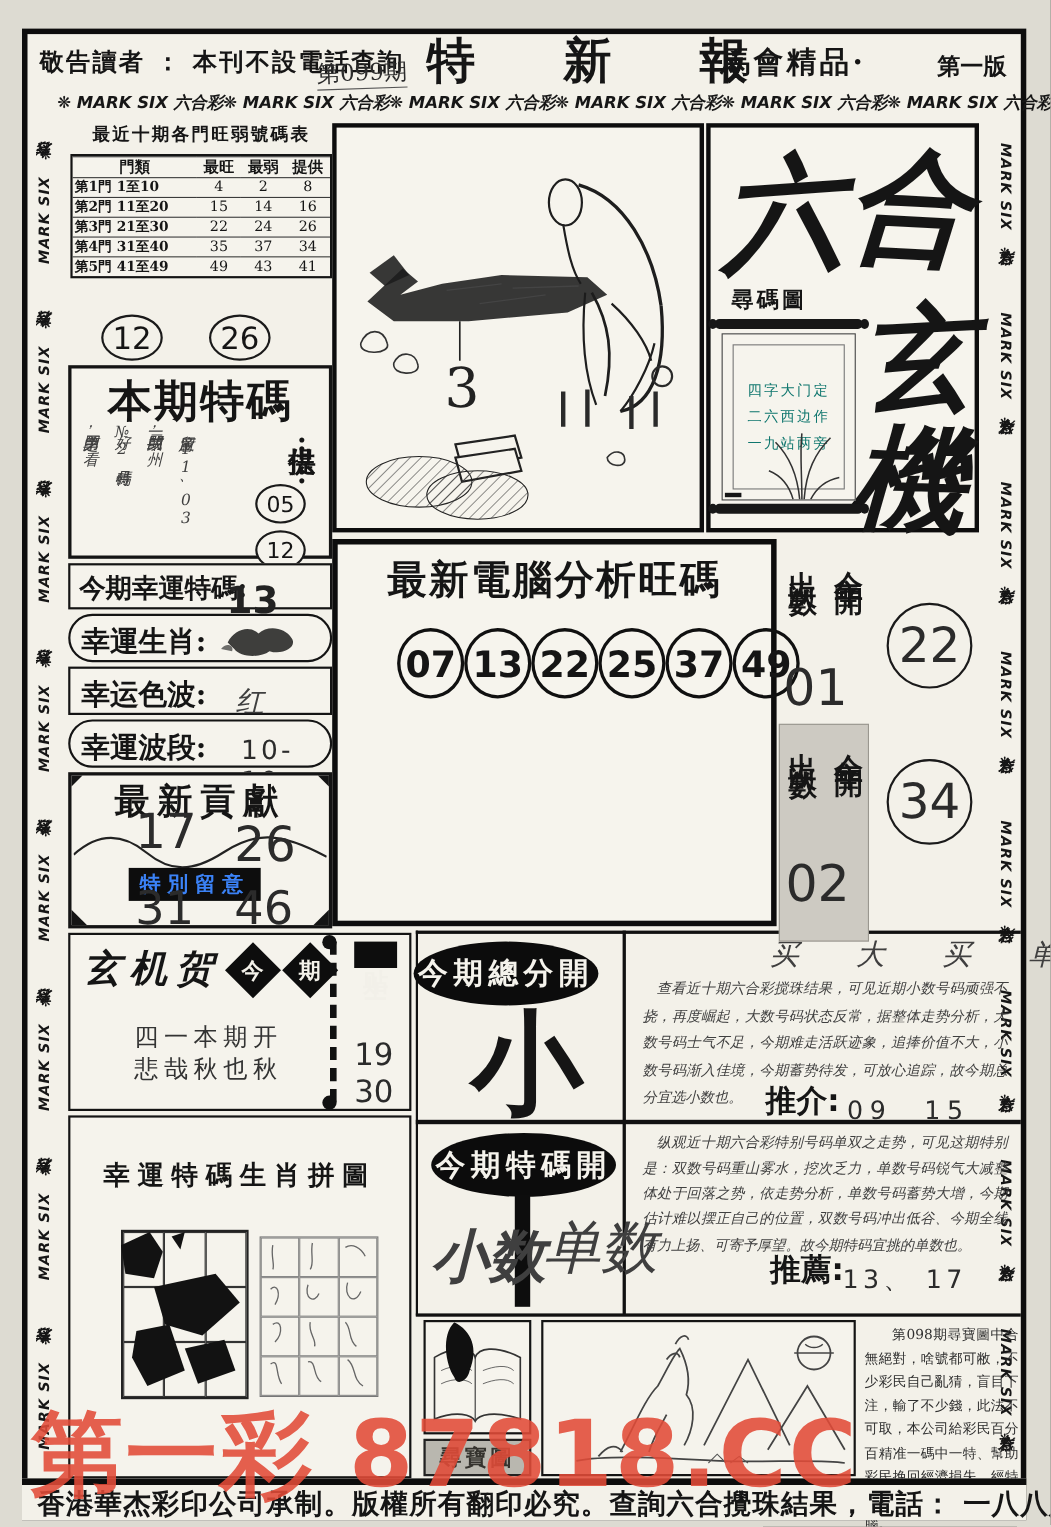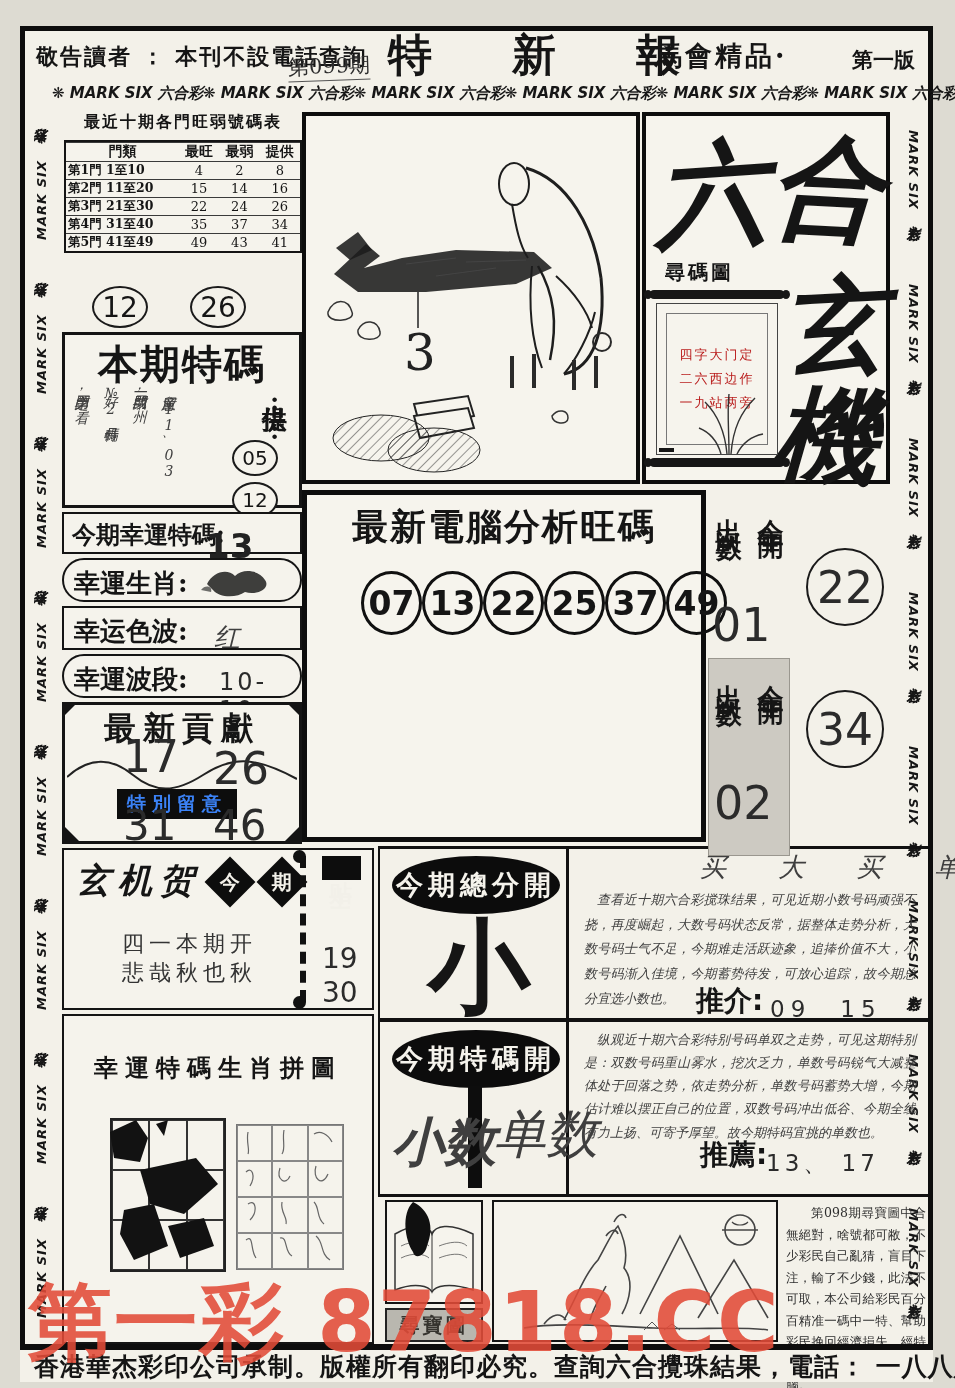--- a/index.html
+++ b/index.html
@@ -310,21 +310,21 @@
       <div class="bigcirc">49</div>
     </div>
   </div>
 
   <div class="abs" style="left:378px;top:846px;width:550px;height:0;border-top:3px solid #111;"></div>
   <div class="abs" style="left:566px;top:846px;width:0;height:350px;border-left:3px solid #111;"></div>
   <div class="abs" style="left:378px;top:1018px;width:550px;height:0;border-top:4px solid #111;"></div>
   <div class="abs" style="left:378px;top:1194px;width:550px;height:0;border-top:3px solid #111;"></div>
   <div class="abs" style="left:378px;top:846px;width:0;height:350px;border-left:2px solid #111;"></div>
 
-  <div class="abs oval" style="left:392px;top:856px;width:168px;height:58px;">今期總分開</div>
+  <div class="abs oval" style="left:376px;top:856px;width:168px;height:58px;">今期總分開</div>
   <div class="abs" style="left:428px;top:900px;font:700 102px 'DejaVu Serif',serif;">小</div>
   <div class="abs hand" style="left:700px;top:850px;font-size:26px;letter-spacing:22px;white-space:nowrap;">买 大 买 单</div>
   <div class="abs hand para" style="left:584px;top:888px;width:332px;font-size:13px;line-height:1.9;text-indent:1em;">查看近十期六合彩搅珠结果，可见近期小数号码顽强不挠，再度崛起，大数号码状态反常，据整体走势分析，大数号码士气不足，今期难走活跃迹象，追捧价值不大，小数号码渐入佳境，今期蓄势待发，可放心追踪，故今期总分宜选小数也。</div>
   <div class="abs sans" style="left:696px;top:982px;font-weight:700;font-size:28px;">推介:</div>
   <div class="abs thin-num" style="left:770px;top:994px;font-size:23px;letter-spacing:6px;">09　15</div>
 
   <div class="abs oval" style="left:392px;top:1030px;width:168px;height:58px;">今期特碼開</div>
   <div class="abs" style="left:468px;top:1086px;width:14px;height:102px;background:#0d0d0d;"></div>
   <div class="abs hand" style="left:392px;top:1108px;font-size:52px;font-weight:700;">小数</div>
   <div class="abs hand" style="left:494px;top:1100px;font-size:52px;font-weight:400;">单数</div>
@@ -370,21 +370,21 @@
     <span style="position:absolute;left:128px;top:252px;font:900 italic 104px 'DejaVu Serif',serif;transform:rotate(2deg);">機</span>
     <span style="position:absolute;left:18px;top:142px;font:700 20px 'DejaVu Serif',serif;letter-spacing:3px;border:1px solid transparent;">尋碼圖</span>
 
     <div style="position:absolute;left:10px;top:174px;width:122px;height:182px;">
       <div style="position:absolute;left:-6px;top:0;width:134px;height:9px;background:#171717;border-radius:4px;"></div>
       <div style="position:absolute;left:-12px;top:0;width:8px;height:9px;background:#171717;border-radius:50%;"></div>
       <div style="position:absolute;right:-12px;top:0;width:8px;height:9px;background:#171717;border-radius:50%;"></div>
       <div style="position:absolute;left:0;top:13px;width:122px;height:152px;border:1.5px solid #444;background:#f6f4ed;box-sizing:border-box;">
         <div style="position:absolute;left:9px;top:9px;right:9px;bottom:9px;border:1px solid #777;
                     display:flex;flex-direction:column;justify-content:center;gap:6px;text-align:center;
-                    font:400 13px 'DejaVu Serif',serif;color:#b91c1c;letter-spacing:2px;">
+                    font:400 13px 'DejaVu Serif',serif;color:#0f766e;letter-spacing:2px;">
           <div>四字大门定</div>
           <div>二六西边作</div>
           <div>一九站两旁</div>
         </div>
         <svg width="70" height="70" style="position:absolute;left:40px;bottom:0;">
           <g stroke="#333" fill="none" stroke-width="1.4">
             <path d="M30,70 C28,48 20,30 8,18"></path>
             <path d="M34,70 C36,44 44,28 58,14"></path>
             <path d="M32,70 C32,46 30,28 32,10"></path>
             <path d="M24,70 C20,56 12,48 2,44"></path>

